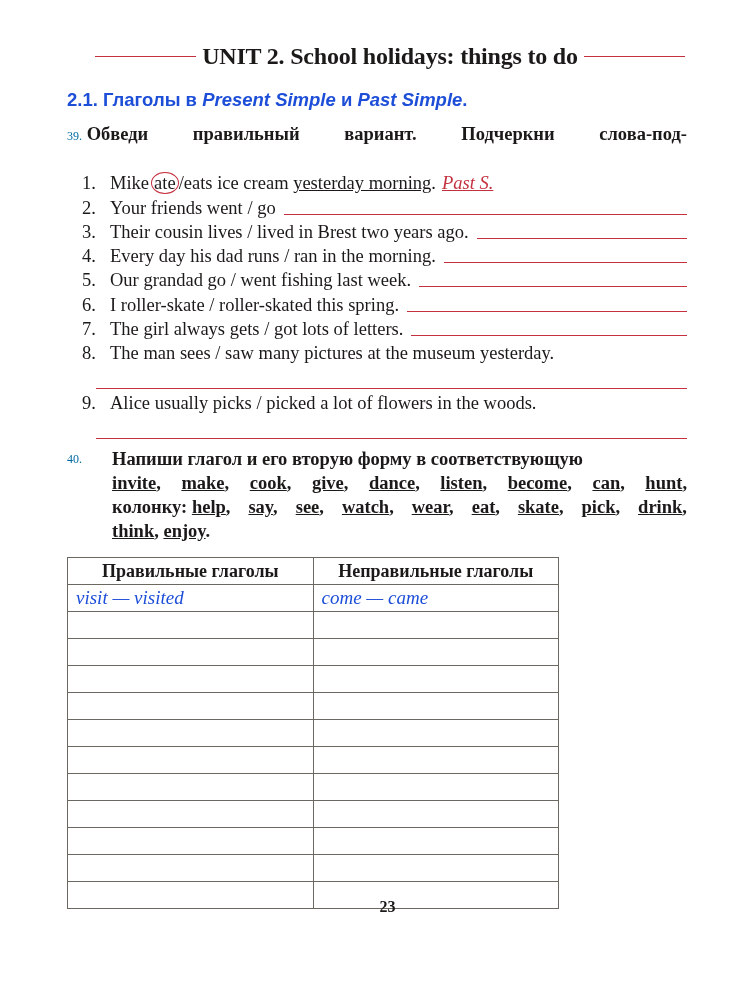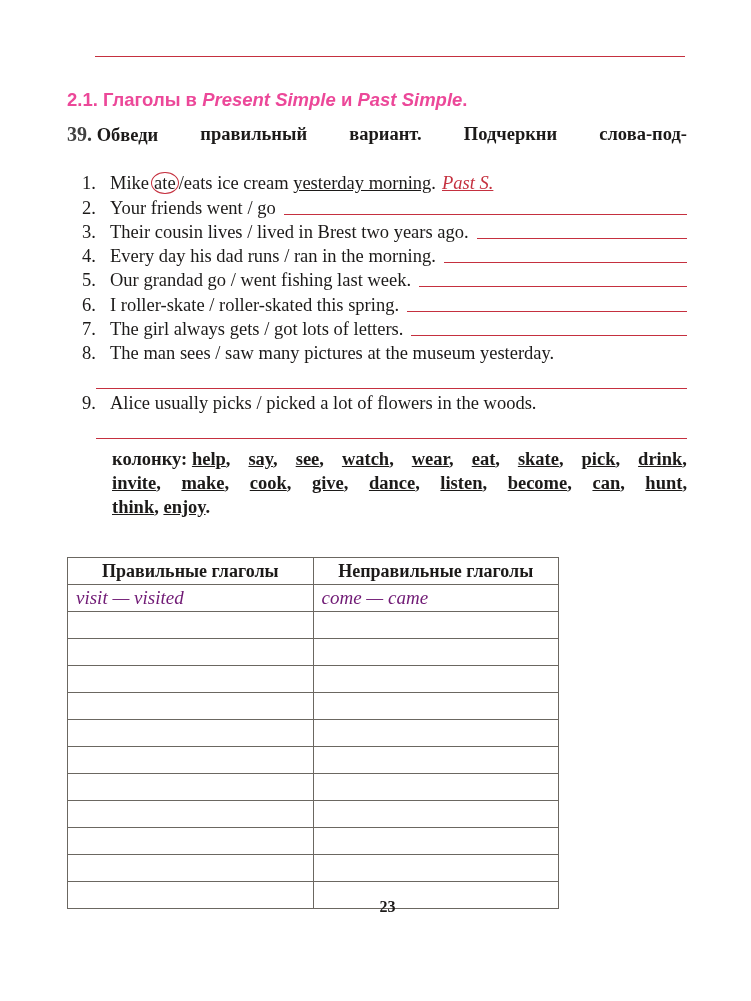--- a/index.html
+++ b/index.html
@@ -7,24 +7,24 @@
          font-family: "DejaVu Serif", "Liberation Serif", serif; color: #1c1a19; }
   .abs { position: absolute; }
 
   
   .title-row { left: 95px; top: 38px; width: 590px; height: 36px; display: flex; align-items: center; }
   .title-rule { flex: 1; height: 0; border-top: 1.5px solid #c5303f; }
   .title-text { font-family: "Liberation Serif", serif; font-weight: bold; font-size: 24px;
                 padding: 0 6px; white-space: nowrap; letter-spacing: -0.2px; }
 
   .section-head { left: 67px; top: 89px; font-family: "Liberation Sans", sans-serif;
-                  font-weight: bold; font-size: 18.5px; color: #ec4899; white-space: nowrap; }
+                  font-weight: bold; font-size: 18.5px; color: #1d4ed8; white-space: nowrap; }
   .section-head i { font-style: italic; }
 
-  .ex-num { color: #404040; font-weight: bold; font-family: "Liberation Serif", serif; font-size: 20px; }
+  .ex-num { color: #0369a1; font-weight: normal; font-family: "Liberation Serif", serif; font-size: 12px; }
   .ex-head { font-family: "Liberation Serif", serif; font-weight: bold; font-size: 18.5px; line-height: 24px; }
   .ex39-head { left: 67px; top: 122px; width: 620px; text-align: justify; text-align-last: left; }
   .ex39-head .line1 { display: flex; justify-content: space-between; }
 
   .items { left: 82px; top: 170px; width: 605px; font-family: "Liberation Serif", serif; font-size: 18.5px; }
   .item { height: 24.3px; display: flex; align-items: flex-end; white-space: nowrap; }
   .item .n { width: 28px; }
   .item b { font-weight: normal; }
   .blank { flex: 1; border-bottom: 1.5px solid #c5303f; margin-left: 8px; margin-bottom: 4px; min-width: 40px; }
   .ans { color: #c5303f; font-style: italic; text-decoration: underline; margin-left: 6px; }
@@ -37,30 +37,31 @@
   .ex40-head .row { display: flex; }
   .ex40-head .indent { padding-left: 45px; }
   .ex40-head u { text-decoration: underline; }
   .justify { display: flex; justify-content: space-between; width: 575px; }
 
   
   table.verbs { position: absolute; left: 67px; top: 557px; width: 492px; border-collapse: collapse;
                 font-family: "Liberation Serif", serif; }
   table.verbs td, table.verbs th { border: 1.5px solid #6b6761; height: 26px; padding: 0 8px; width: 50%; }
   table.verbs th { font-weight: bold; font-size: 18px; text-align: center; }
-  table.verbs td.ex { color: #701a75; font-style: italic; font-size: 19px; }
+  table.verbs td.ex { color: #1d4ed8; font-style: italic; font-size: 19px; }
 
   .page-num { left: 12px; width: 751px; top: 898px; text-align: center; font-family: "Liberation Serif", serif;
               font-weight: bold; font-size: 16px; }
 </style>
 </head>
 <body>
 
 <div class="abs title-row">
   <div class="title-rule"></div>
+  <div class="title-text">UNIT 2. School holidays: things to do</div>
   <div class="title-rule"></div>
 </div>
 
 <div class="abs section-head"><span>2.1. Глаголы в </span><i>Present Simple</i><span> и </span><i>Past Simple</i><span>.</span></div>
 
 <div class="abs ex-head ex39-head">
   <div class="line1">
     <span><span class="ex-num">39.</span>&nbsp;<span>Обведи</span></span>
     <span>правильный</span>
     <span>вариант.</span>
@@ -156,42 +157,46 @@
     <span style="white-space:pre">Alice usually </span>
       <b>picks</b>
       <span style="white-space:pre"> / </span>
       <b>picked</b>
       <span style="white-space:pre"> a lot of flowers in the woods.</span>
   </div>
   <div class="full-blank"></div>
 </div>
 
 <div class="abs ex-head ex40-head">
+  <div class="row">
+      <span class="ex-num" style="width:45px;display:inline-block">40.</span>
+      <span>Напиши глагол и его вторую форму в соответствующую</span>
+    </div>
   <div class="indent">
+    <div class="justify">
+      <span><u>invite</u>,</span>
+      <span><u>make</u>,</span>
+      <span><u>cook</u>,</span>
+      <span><u>give</u>,</span>
+      <span><u>dance</u>,</span>
+      <span><u>listen</u>,</span>
+      <span><u>become</u>,</span>
+      <span><u>can</u>,</span>
+      <span><u>hunt</u>,</span>
+    </div>
     <div class="justify">
       <span><span>колонку: </span><u>help</u>,</span>
       <span><u>say</u>,</span>
       <span><u>see</u>,</span>
       <span><u>watch</u>,</span>
       <span><u>wear</u>,</span>
       <span><u>eat</u>,</span>
       <span><u>skate</u>,</span>
       <span><u>pick</u>,</span>
       <span><u>drink</u>,</span>
-    </div>
-    <div class="justify">
-      <span><u>invite</u>,</span>
-      <span><u>make</u>,</span>
-      <span><u>cook</u>,</span>
-      <span><u>give</u>,</span>
-      <span><u>dance</u>,</span>
-      <span><u>listen</u>,</span>
-      <span><u>become</u>,</span>
-      <span><u>can</u>,</span>
-      <span><u>hunt</u>,</span>
     </div>
     <div>
       <u>think</u>, <u>enjoy</u>.
     </div>
   </div>
 </div>
 
 <table class="verbs">
   <thead>
     <tr>

